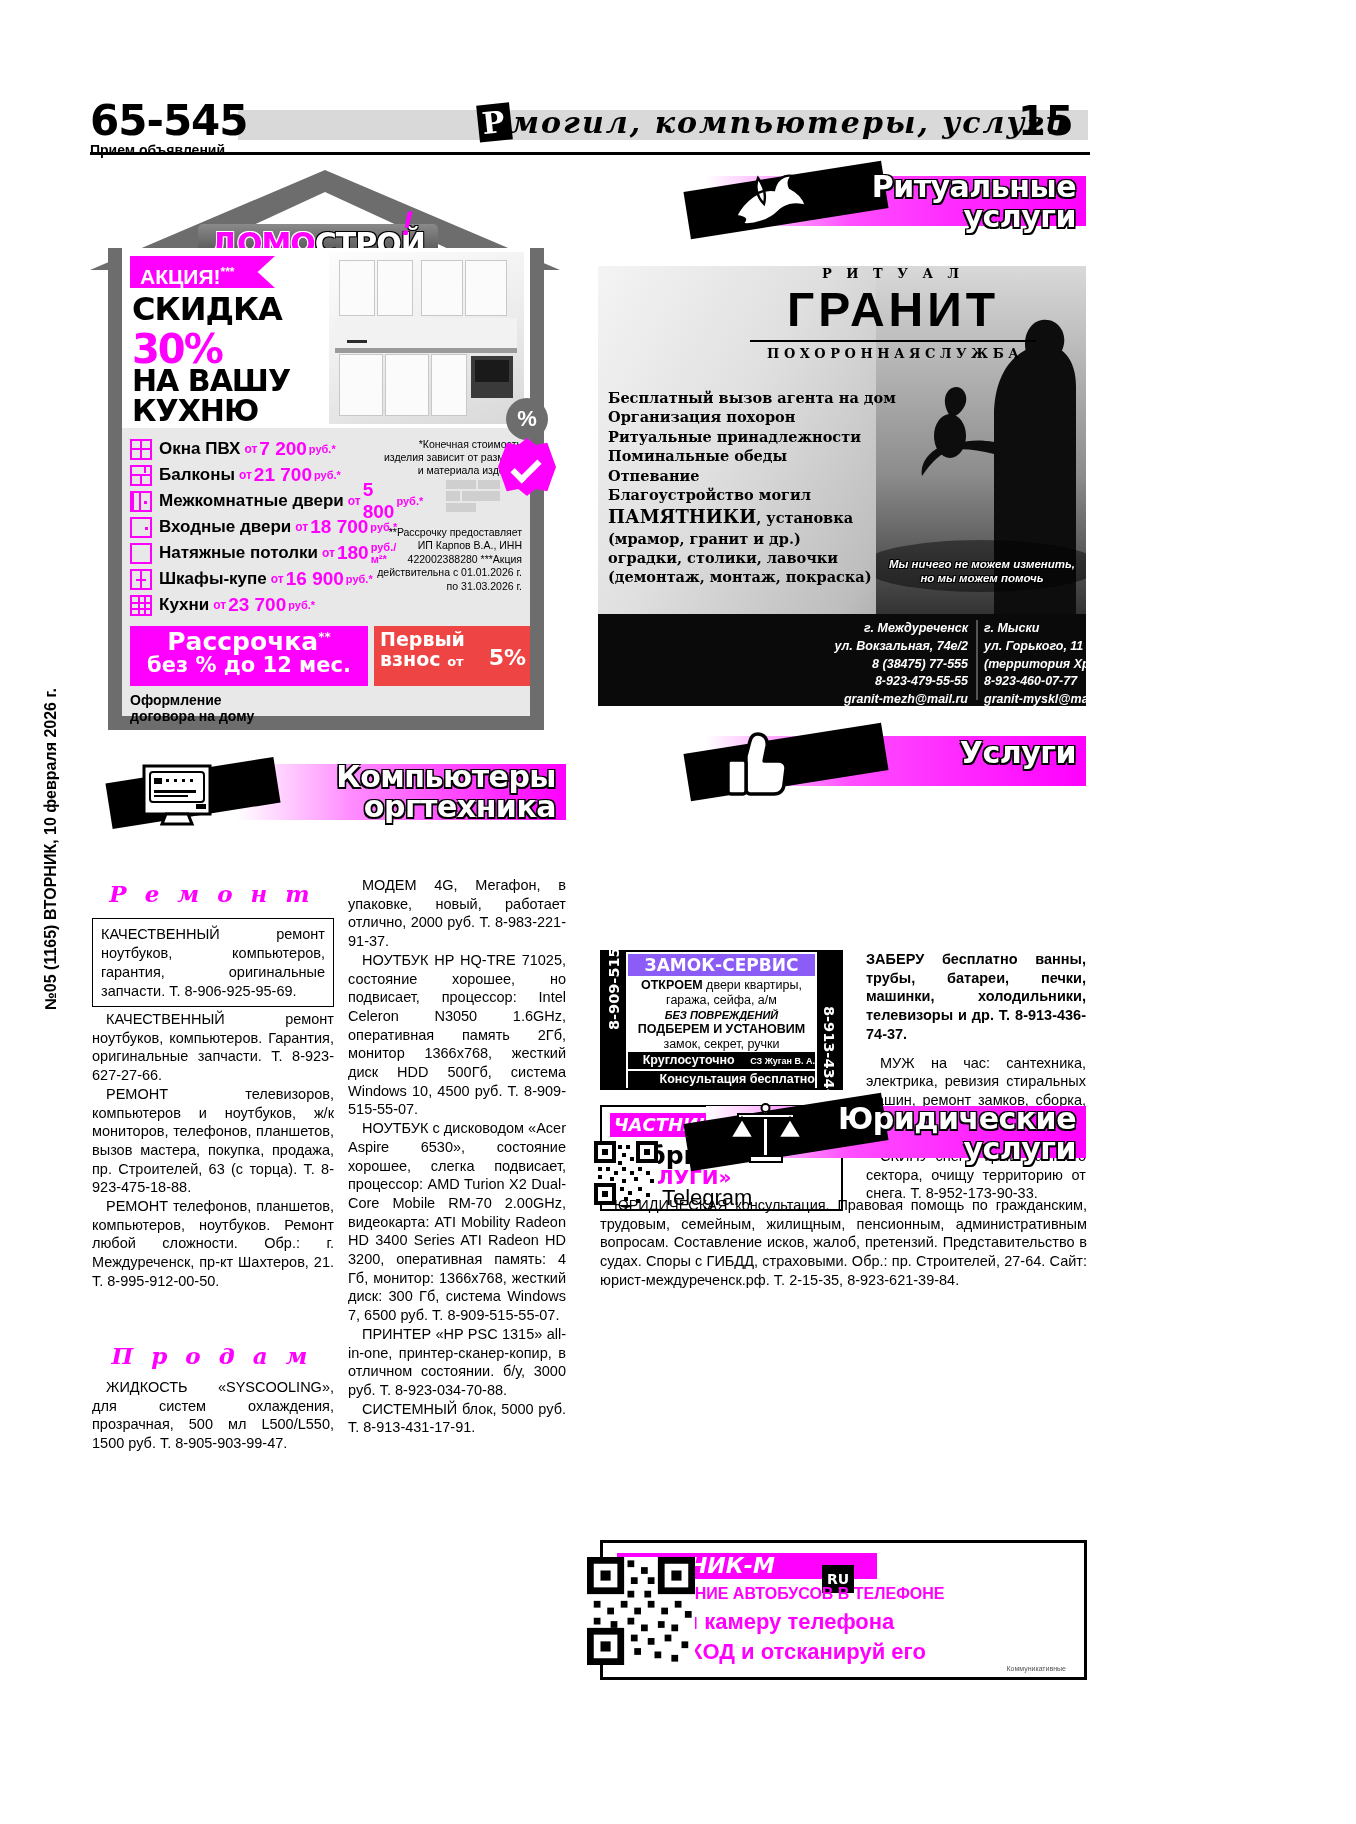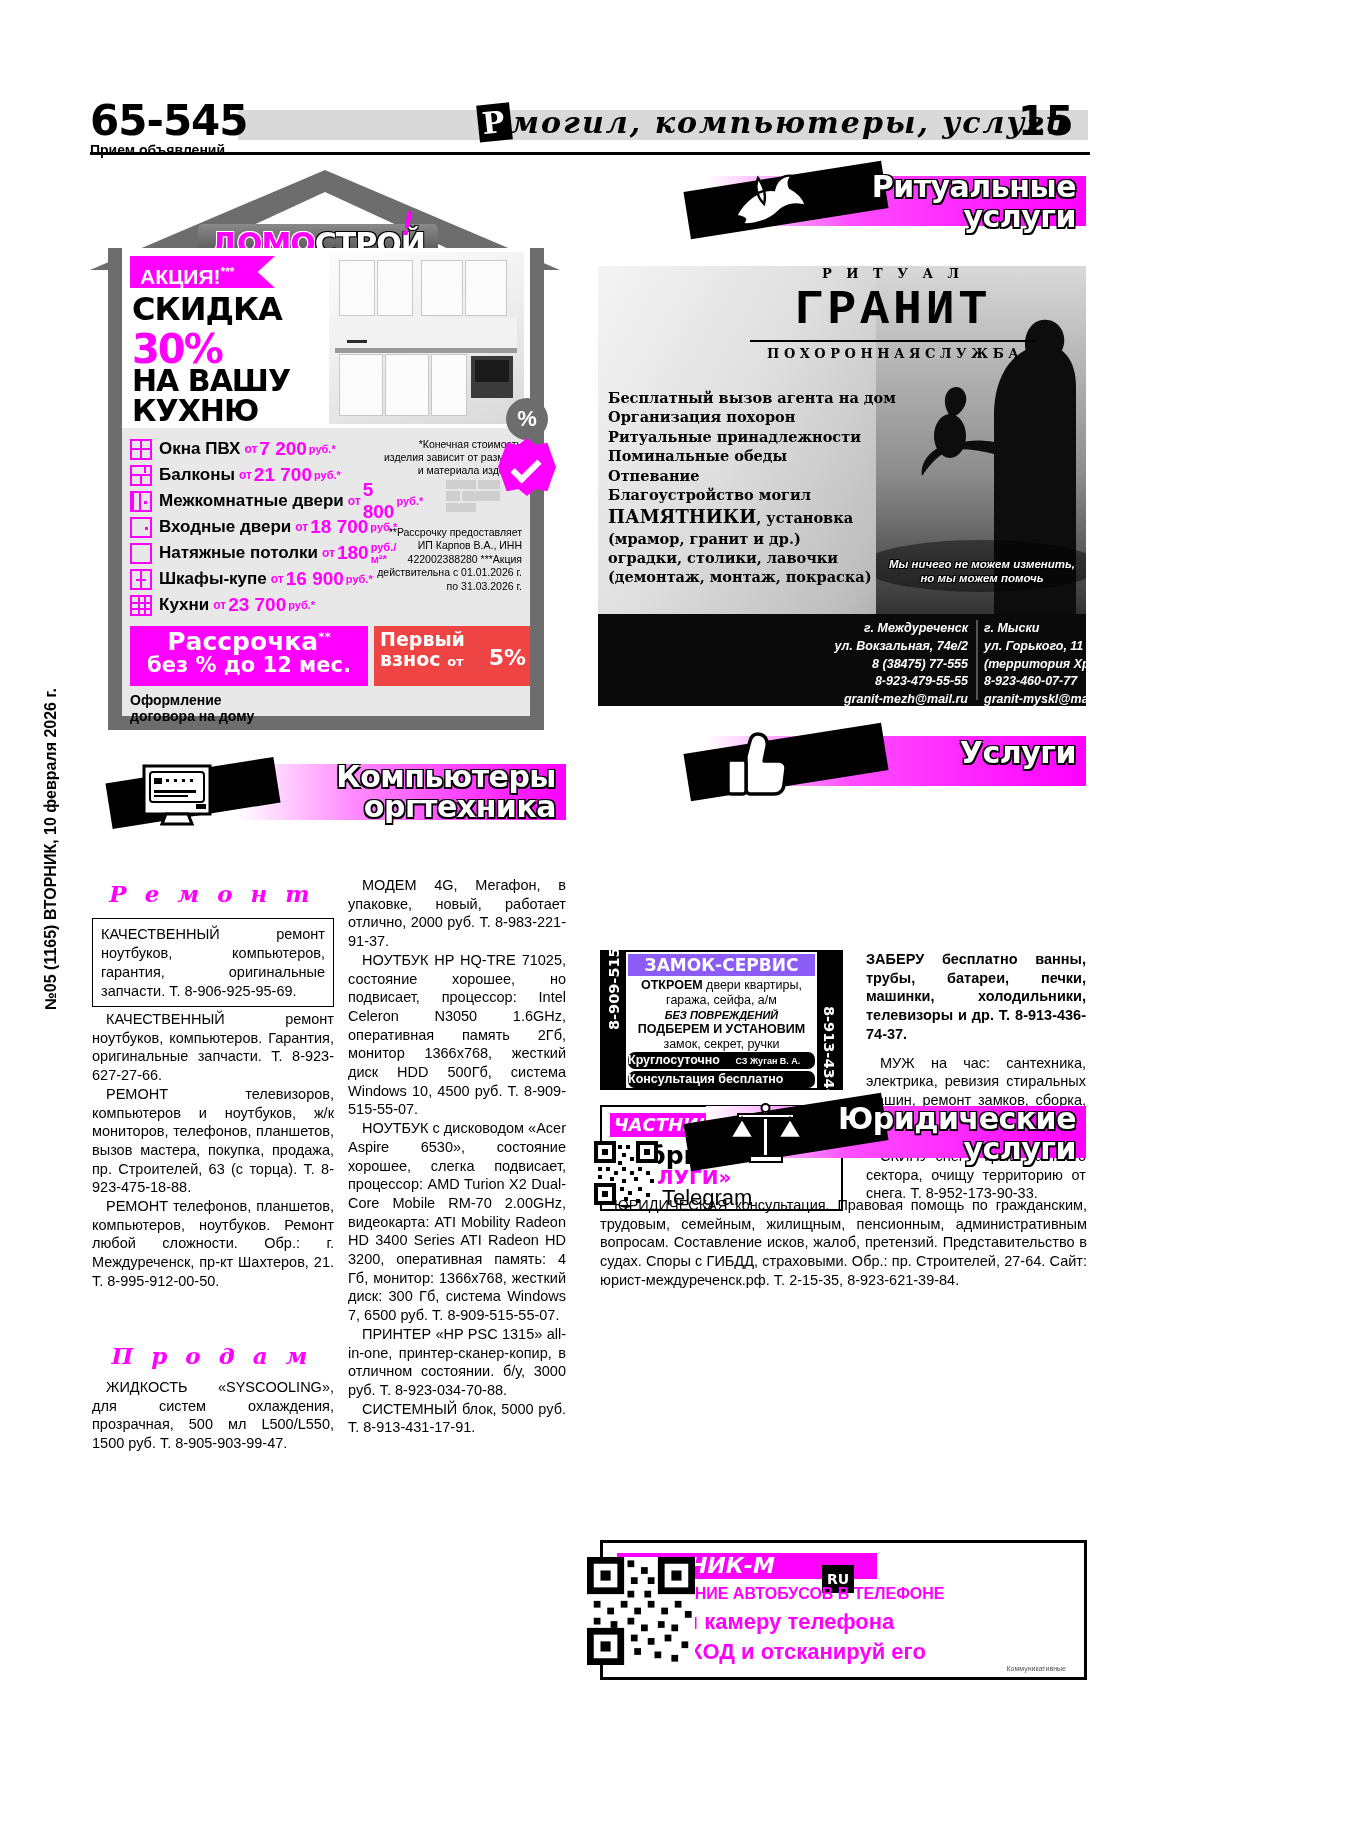--- a/index.html
+++ b/index.html
@@ -139,21 +139,21 @@
   .lock-side.r { right: 0; }
   .lock-side span { display: block; transform: rotate(-90deg); white-space: nowrap;
                     transform-origin: center; margin-top: 58px; }
   .lock-side.r span { transform: rotate(90deg); }
   .lock-title { position: absolute; left: 26px; top: 2px; width: 187px; height: 22px; background: #8b5cf6;
                 color: #fff; font-size: 17px; font-weight: bold; text-align: center; line-height: 22px;
                 font-family: "DejaVu Sans", sans-serif; }
   .lock-body { position: absolute; left: 26px; top: 26px; width: 187px; text-align: center;
                font-size: 12.5px; line-height: 1.22; }
   .lock-bar { position: absolute; left: 26px; width: 187px; background: #000; color: #fff;
-              font-size: 12.5px; font-weight: bold; text-align: left; border-radius: 7px; }
+              font-size: 12.5px; font-weight: bold; text-align: right; }
 
   
   .tgbox { position: absolute; left: 600px; top: 1105px; width: 243px; height: 106px;
            border: 2px solid #000; background: #fff; }
   .tg-logo { position: absolute; left: 8px; top: 6px; width: 180px; height: 24px; background: #f0f; }
   .tg-logo-t { position: absolute; left: 8px; top: 6px; width: 180px; height: 24px; color: #fff;
                font-size: 18px; font-weight: bold; line-height: 24px; padding-left: 4px;
                font-family: "DejaVu Sans", sans-serif; font-style: italic; }
   .tg-ru { position: absolute; left: 146px; top: 8px; background: #000; color: #fff; font-size: 12px;
            padding: 1px 4px; font-style: normal; }
@@ -356,21 +356,21 @@
       <path d="M150 86 C146 70 154 56 166 54 C180 52 190 64 188 78 C186 90 176 98 164 98 Z" fill="#0d0d0d"></path>
       <path d="M118 176 C96 172 78 176 66 186 C78 182 96 182 118 188 Z" fill="#0d0d0d"></path>
       <ellipse cx="74" cy="170" rx="16" ry="22" fill="#0d0d0d"></ellipse>
       <path d="M74 150 C66 138 68 126 76 122 C84 118 92 126 90 136 C88 144 82 150 74 152 Z" fill="#0d0d0d"></path>
       <path d="M66 180 C52 186 44 198 46 210 C54 198 62 190 70 186 Z" fill="#0d0d0d"></path>
       <ellipse cx="105" cy="300" rx="120" ry="26" fill="#000" opacity="0.45"></ellipse>
     </svg>
   </div>
 
   <div style="position:absolute;left:170px;top:0;width:250px;text-align:center;font-family:'DejaVu Serif',serif;font-size:13px;letter-spacing:5px;font-weight:bold">Р И Т У А Л</div>
-  <div style="position:absolute;left:150px;top:20px;width:290px;text-align:center;font-family:Liberation Mono, monospace;font-size:48px;font-weight:bold;letter-spacing:4px;line-height:1">ГРАНИТ</div>
+  <div style="position:absolute;left:150px;top:20px;width:290px;text-align:center;font-family:Liberation Sans, sans-serif;font-size:48px;font-weight:bold;letter-spacing:4px;line-height:1">ГРАНИТ</div>
   <div style="position:absolute;left:152px;top:74px;width:286px;height:2px;background:#000"></div>
   <div style="position:absolute;left:150px;top:80px;width:290px;text-align:center;font-family:'DejaVu Serif',serif;font-size:13px;font-weight:bold">П О Х О Р О Н Н А Я   С Л У Ж Б А</div>
 
   <div style="position:absolute;left:10px;top:122px;width:300px;font-family:'DejaVu Serif',serif;font-size:14.5px;line-height:1.34;font-weight:bold">
     <div>Бесплатный вызов агента на дом</div>
     <div>Организация похорон</div>
     <div>Ритуальные принадлежности</div>
     <div>Поминальные обеды</div>
     <div>Отпевание</div>
     <div style="">Благоустройство могил</div>

